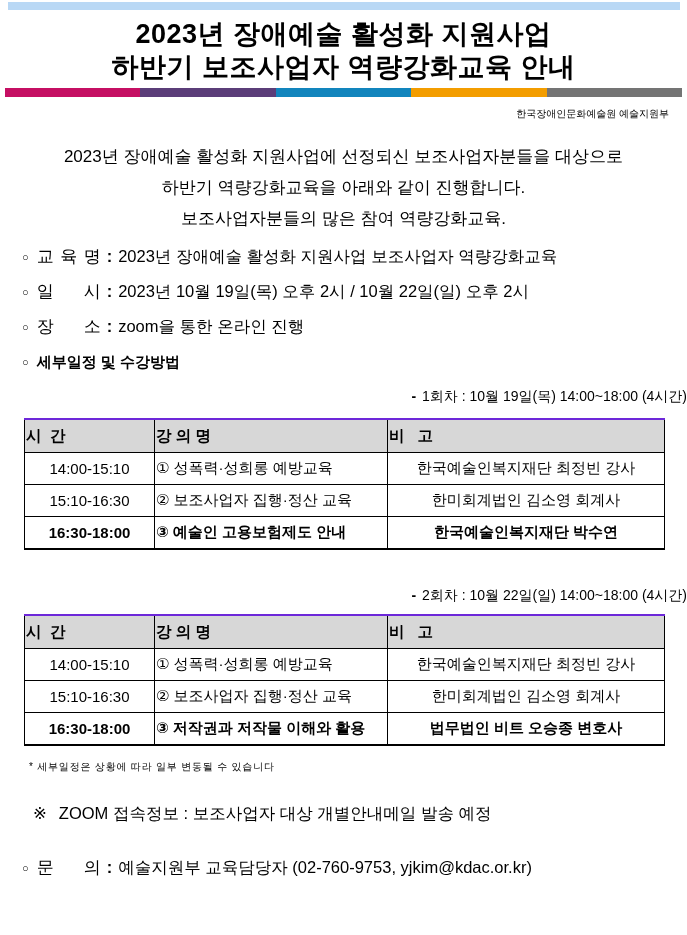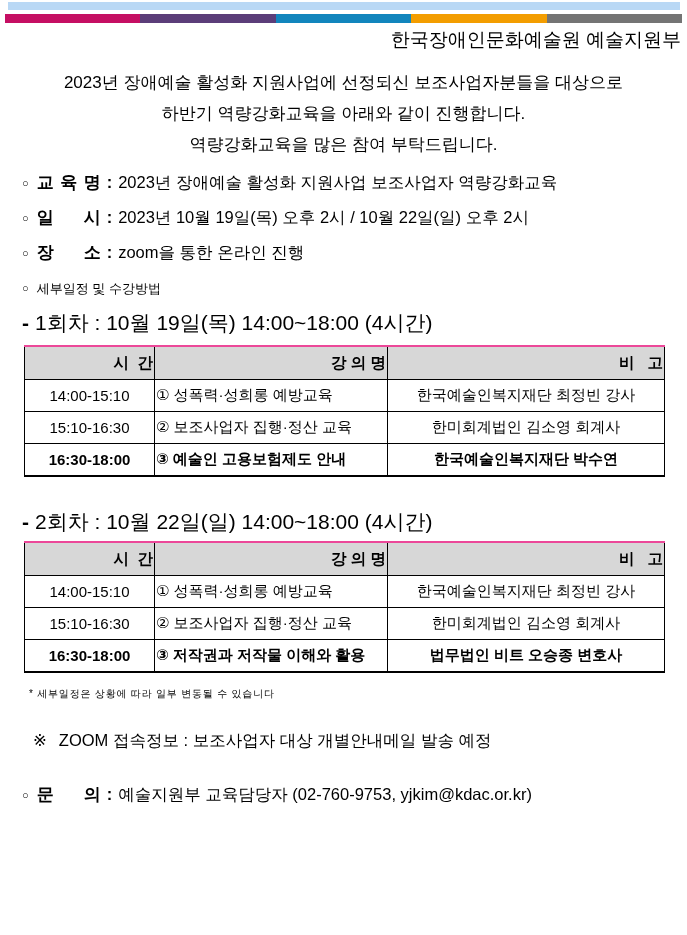--- a/index.html
+++ b/index.html
@@ -15,70 +15,70 @@
   
   .top-bar { margin: 2px 7px 0 8px; height: 8px; }
   .title-block { margin-top: 8px; text-align: center; }
   .title-line {
     font-size: 27px; font-weight: bold; line-height: 33px;
     letter-spacing: 0.5px;
   }
   .stripe { display: flex; margin: 4px 5px 0 5px; height: 9px; }
   .stripe span { flex: 1 1 0; }
   .dept-line {
-    margin-top: 8px; padding-right: 6px;
-    text-align: right; font-size: 19px; line-height: 18px;
+    margin-top: 8px; padding-right: 18px;
+    text-align: right; font-size: 10px; line-height: 18px;
   }
 
   
   .intro { margin-top: 18px; text-align: center; font-size: 17px; line-height: 31px; }
 
   
   .section-heading {
     margin: 22px 0 0 8px; font-size: 19px; font-weight: bold; line-height: 26px;
   }
   .section-heading .sq { font-size: 19px; margin-right: 8px; }
 
   
   .info-list { margin: 11px 0 0 22px; }
   .info-item { line-height: 22px; margin-bottom: 12px; font-size: 16.5px; }
   .bullet { font-size: 11px; margin-right: 8px; vertical-align: 1px; }
   .info-label {
     display: inline-block; width: 64px;
-    font-weight: bold; font-size: 17px;
+    font-weight: normal; font-size: 17px;
     text-align: justify; text-align-last: justify;
     white-space: pre; vertical-align: baseline;
   }
   .info-colon { font-weight: bold; margin: 0 6px 0 6px; }
   .info-value { font-size: 16.5px; }
-  .info-item.plain .info-label-wide { font-weight: normal; font-size: 13px; }
-
-  
-  .session-line { margin: 0 0 0 22px; font-size: 21px; line-height: 22px; }
+  .info-item.plain .info-label-wide { font-weight: bold; font-size: 15px; }
+
+  
+  .session-line { margin: 0 0 0 22px; font-size: 14px; line-height: 22px; text-align: right; }
   .session-line .dash { font-weight: bold; margin-right: 6px; }
   .session-1 { margin-top: 12px; }
   .session-2 { margin-top: 34px; }
 
   
   table.sched {
     margin: 11px 0 0 24px;
     border-collapse: collapse;
     width: 640px;
     table-layout: fixed;
   }
   table.sched .c1 { width: 130px; }
   table.sched .c2 { width: 233px; }
   table.sched .c3 { width: 277px; }
   table.sched th, table.sched td { border: 1px solid #000; }
   table.sched thead th {
     background: #d7d7d7;
     height: 30px;
     font-size: 15.5px; font-weight: bold;
-    text-align: right; white-space: pre;
-    border-top: 2px solid #ec4899;
+    text-align: left; white-space: pre;
+    border-top: 2px solid #6d28d9;
   }
   table.sched td {
     height: 29px; font-size: 15px; text-align: center;
     white-space: nowrap; overflow: hidden; margin-left: 44px;
   }
   table.sched td.lecture { text-align: left; }
   table.sched tbody tr:last-child td { border-bottom: 2px solid #000; font-weight: bold; }
   .tbl2 { margin-top: 8px !important; }
 
   
@@ -92,35 +92,39 @@
   
   .contact { margin: 32px 0 0 22px; font-size: 16.5px; line-height: 22px; }
 </style>
 </head>
 <body>
 
 <div class="page">
 
   <div class="top-bar" style="background: rgb(185, 216, 245);"></div>
 
+  <div class="title-block">
+    <div class="title-line">2023년 장애예술 활성화 지원사업</div>
+    <div class="title-line">하반기 보조사업자 역량강화교육 안내</div>
+  </div>
 
   <div class="stripe">
     <span style="background: rgb(197, 15, 99);"></span>
     <span style="background: rgb(91, 61, 121);"></span>
     <span style="background: rgb(18, 133, 189);"></span>
     <span style="background: rgb(243, 157, 0);"></span>
     <span style="background: rgb(116, 116, 116);"></span>
   </div>
 
   <div class="dept-line">한국장애인문화예술원 예술지원부</div>
 
   <div class="intro">
     <div>2023년 장애예술 활성화 지원사업에 선정되신 보조사업자분들을 대상으로</div>
     <div>하반기 역량강화교육을 아래와 같이 진행합니다.</div>
-    <div>역량강화교육을 많은 참여 부탁드립니다.</div>
+    <div>보조사업자분들의 많은 참여 역량강화교육.</div>
   </div>
 
 
   <div class="info-list">
     <div class="info-item">
       <span class="bullet">○</span><span class="info-label">교 육 명</span><span class="info-colon">:</span><span class="info-value">2023년 장애예술 활성화 지원사업 보조사업자 역량강화교육</span>
     </div>
     <div class="info-item">
       <span class="bullet">○</span><span class="info-label">일 시</span><span class="info-colon">:</span><span class="info-value">2023년 10월 19일(목) 오후 2시 / 10월 22일(일) 오후 2시</span>
     </div>

